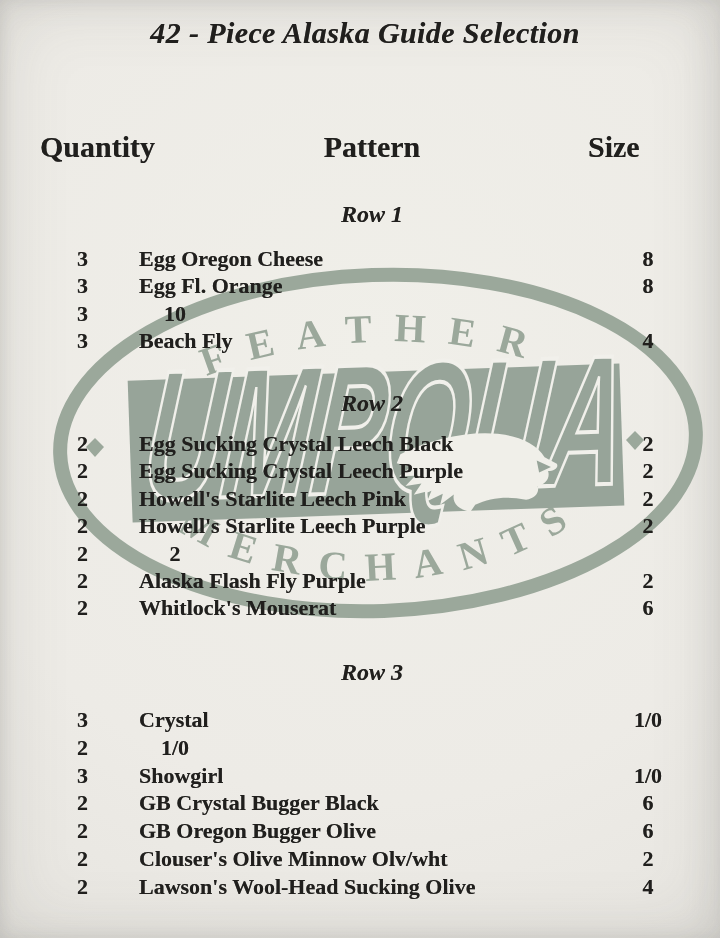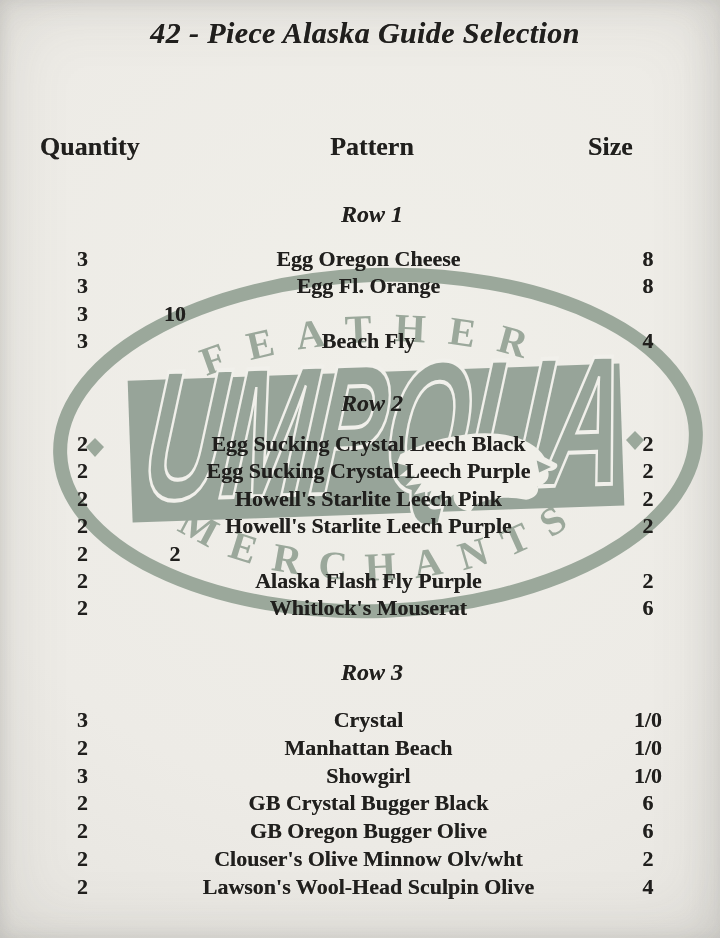--- a/index.html
+++ b/index.html
@@ -18,33 +18,33 @@
     box-shadow:inset 0 0 70px rgba(95,95,88,.16), inset -10px 0 30px rgba(110,110,104,.10), inset 4px 0 12px rgba(110,110,104,.10);
   }
   .wm{position:absolute;left:0;top:0;z-index:1;filter:blur(.45px);}
   .ink{position:relative;z-index:2;}
   .title{
     position:absolute;left:0;right:0;top:16px;
     text-align:center;transform:translateX(5px);
     font-size:30px;font-style:italic;letter-spacing:.4px;line-height:34px;
     text-shadow:0 0 .5px rgba(32,31,29,.65);
   }
-  .hdr{position:absolute;top:133px;font-size:26px;line-height:28px;text-shadow:0 0 .5px rgba(32,31,29,.6);}
+  .hdr{position:absolute;top:133px;font-size:30px;line-height:28px;text-shadow:0 0 .5px rgba(32,31,29,.6);}
   .hdr-qty{left:40px;}
   .hdr-pattern{left:0;right:0;text-align:center;transform:translateX(12px);}
   .hdr-size{left:588px;width:100px;text-align:left;}
   .sec-head{
     position:absolute;left:0;right:0;text-align:center;transform:translateX(12px);
     font-size:24px;font-style:italic;line-height:28px;
     text-shadow:0 0 .5px rgba(32,31,29,.6);
   }
   .rows{position:absolute;left:0;width:720px;}
   .item{display:flex;height:var(--lh,27.4px);line-height:var(--lh,27.4px);font-size:22px;text-shadow:0 0 .5px rgba(32,31,29,.6);}
   .qty{width:85px;margin-left:40px;text-align:center;flex:none;}
-  .pattern{margin-left:14px;flex:1;text-align:center;white-space:nowrap;}
+  .pattern{margin-left:14px;flex:1;text-align:left;white-space:nowrap;}
   .size{width:100px;margin-right:22px;text-align:center;flex:none;}
 </style>
 </head>
 <body>
 
 <div class="page">
 
   <svg class="wm" width="720" height="938" viewBox="0 0 720 938">
     <defs>
       <path id="arcTop" d="M 133 446 A 245 104 0 0 1 623 446" fill="none"></path>
@@ -151,21 +151,20 @@
 
     <div class="sec-head" style="top:658px">Row 3</div>
     <div class="rows" style="top:706px;--lh:27.8px">
       <div class="item">
         <span class="qty">3</span>
         <span class="pattern">Crystal</span>
         <span class="size">1/0</span>
       </div>
       <div class="item">
         <span class="qty">2</span>
-        <span class="pattern">Manhattan Beach</span>
         <span class="size">1/0</span>
       </div>
       <div class="item">
         <span class="qty">3</span>
         <span class="pattern">Showgirl</span>
         <span class="size">1/0</span>
       </div>
       <div class="item">
         <span class="qty">2</span>
         <span class="pattern">GB Crystal Bugger Black</span>
@@ -176,18 +175,18 @@
         <span class="pattern">GB Oregon Bugger Olive</span>
         <span class="size">6</span>
       </div>
       <div class="item">
         <span class="qty">2</span>
         <span class="pattern">Clouser's Olive Minnow Olv/wht</span>
         <span class="size">2</span>
       </div>
       <div class="item">
         <span class="qty">2</span>
-        <span class="pattern">Lawson's Wool-Head Sculpin Olive</span>
+        <span class="pattern">Lawson's Wool-Head Sucking Olive</span>
         <span class="size">4</span>
       </div>
     </div>
   </div>
 </div>
 
 </body></html>

